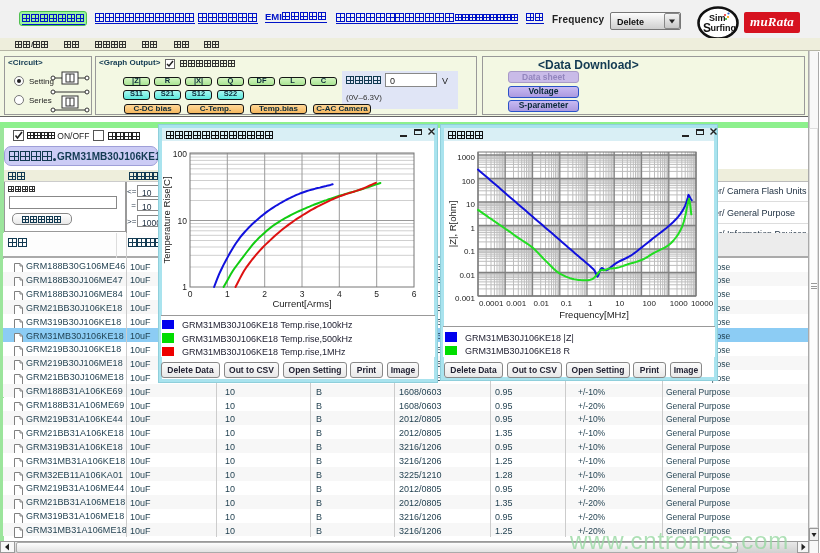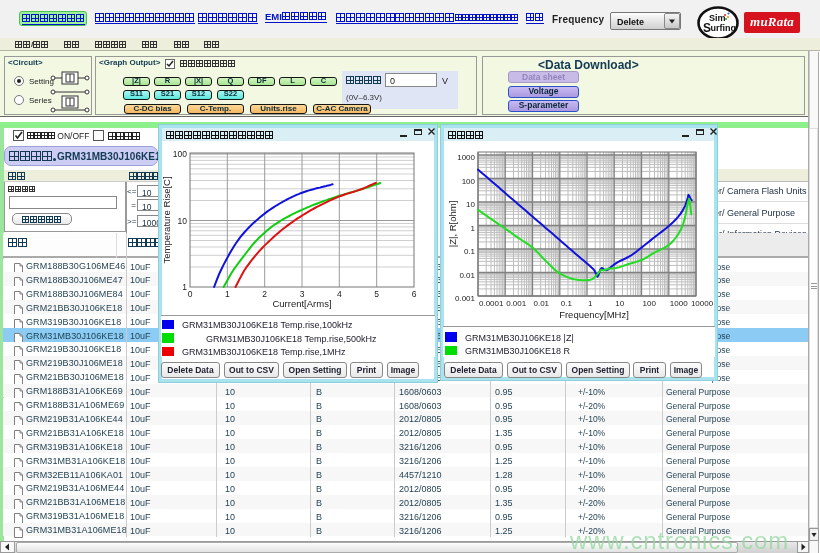--- a/index.html
+++ b/index.html
@@ -93,21 +93,21 @@
 <div style="position:absolute;left:217px;top:76.5px;width:27px;height:9.5px;background:linear-gradient(#d2f5c0,#a8e492);border:1.5px solid #151515;border-radius:3px;text-align:center;font-weight:bold;color:#0a2a3a;font-size:7.5px;line-height:6.5px;">Q</div>
 <div style="position:absolute;left:248px;top:76.5px;width:27px;height:9.5px;background:linear-gradient(#d2f5c0,#a8e492);border:1.5px solid #151515;border-radius:3px;text-align:center;font-weight:bold;color:#0a2a3a;font-size:7.5px;line-height:6.5px;">DF</div>
 <div style="position:absolute;left:279px;top:76.5px;width:27px;height:9.5px;background:linear-gradient(#d2f5c0,#a8e492);border:1.5px solid #151515;border-radius:3px;text-align:center;font-weight:bold;color:#0a2a3a;font-size:7.5px;line-height:6.5px;">L</div>
 <div style="position:absolute;left:310px;top:76.5px;width:27px;height:9.5px;background:linear-gradient(#d2f5c0,#a8e492);border:1.5px solid #151515;border-radius:3px;text-align:center;font-weight:bold;color:#0a2a3a;font-size:7.5px;line-height:6.5px;">C</div>
 <div style="position:absolute;left:123px;top:90px;width:27px;height:9.5px;background:linear-gradient(#a8f8f0,#5ae8dc);border:1.5px solid #151515;border-radius:3px;text-align:center;font-weight:bold;color:#0a2a3a;font-size:7.5px;line-height:6.5px;">S11</div>
 <div style="position:absolute;left:154px;top:90px;width:27px;height:9.5px;background:linear-gradient(#a8f8f0,#5ae8dc);border:1.5px solid #151515;border-radius:3px;text-align:center;font-weight:bold;color:#0a2a3a;font-size:7.5px;line-height:6.5px;">S21</div>
 <div style="position:absolute;left:185px;top:90px;width:27px;height:9.5px;background:linear-gradient(#a8f8f0,#5ae8dc);border:1.5px solid #151515;border-radius:3px;text-align:center;font-weight:bold;color:#0a2a3a;font-size:7.5px;line-height:6.5px;">S12</div>
 <div style="position:absolute;left:217px;top:90px;width:27px;height:9.5px;background:linear-gradient(#a8f8f0,#5ae8dc);border:1.5px solid #151515;border-radius:3px;text-align:center;font-weight:bold;color:#0a2a3a;font-size:7.5px;line-height:6.5px;">S22</div>
 <div style="position:absolute;left:124px;top:104px;width:57px;height:10px;background:linear-gradient(#ffd898,#f5b860);border:1.5px solid #151515;border-radius:3px;text-align:center;font-weight:bold;color:#0a2a3a;font-size:8px;line-height:7px;">C-DC bias</div>
 <div style="position:absolute;left:187px;top:104px;width:57px;height:10px;background:linear-gradient(#ffd898,#f5b860);border:1.5px solid #151515;border-radius:3px;text-align:center;font-weight:bold;color:#0a2a3a;font-size:8px;line-height:7px;">C-Temp.</div>
-<div style="position:absolute;left:250px;top:104px;width:57px;height:10px;background:linear-gradient(#ffd898,#f5b860);border:1.5px solid #151515;border-radius:3px;text-align:center;font-weight:bold;color:#0a2a3a;font-size:8px;line-height:7px;">Units.rise</div>
+<div style="position:absolute;left:250px;top:104px;width:57px;height:10px;background:linear-gradient(#ffd898,#f5b860);border:1.5px solid #151515;border-radius:3px;text-align:center;font-weight:bold;color:#0a2a3a;font-size:8px;line-height:7px;">Temp.bias</div>
 <div style="position:absolute;left:313px;top:104px;width:58px;height:10px;background:linear-gradient(#ffd898,#f5b860);border:1.5px solid #151515;border-radius:3px;text-align:center;font-weight:bold;color:#0a2a3a;font-size:8px;line-height:7px;">C-AC Camera</div>
 <div style="position:absolute;left:482px;top:56px;width:323px;height:59px;border:1px solid #999;"></div>
 <div style="position:absolute;left:506px;top:58px;font-size:12px;font-weight:bold;color:#123a52;letter-spacing:0px;margin-left:32px;">&lt;Data Download&gt;</div>
 <div style="position:absolute;left:508px;top:71px;width:71px;height:12px;background:#c9bbe8;border:1px solid #a89ac8;border-radius:3px;text-align:center;font-size:8.5px;font-weight:bold;color:#9285bd;line-height:10px;">Data sheet</div>
 <div style="position:absolute;left:508px;top:86px;width:71px;height:12px;background:linear-gradient(#c8baf2,#ab9ae0);border:1.5px solid #2a52c8;border-radius:3px;text-align:center;font-size:8.5px;font-weight:bold;color:#0a2a3a;line-height:9px;">Voltage</div>
 <div style="position:absolute;left:508px;top:100px;width:71px;height:12px;background:linear-gradient(#c8baf2,#ab9ae0);border:1.5px solid #2a52c8;border-radius:3px;text-align:center;font-size:8.5px;font-weight:bold;color:#0a2a3a;line-height:9px;">S-parameter</div>
 <div style="position:absolute;left:0px;top:117px;width:808px;height:436px;background:#fff;"></div>
 <div style="position:absolute;left:0px;top:122px;width:808px;height:6px;background:#8df08d;"></div>
 <div style="position:absolute;left:0px;top:128px;width:4px;height:413px;background:#9ce59c;"></div>
 <div style="position:absolute;left:13px;top:130px;width:11px;height:11px;background:#fff;border:1px solid #555;line-height:0;">
@@ -355,21 +355,21 @@
 <div style="position:absolute;left:666px;top:456.1px;font-size:8.5px;color:#1d3d4d;white-space:nowrap;">General Purpose</div>
 <div style="position:absolute;left:3px;top:467.0px;width:805px;height:13.9px;background:#f7f7f7;"></div>
 <div style="position:absolute;left:14px;top:468.5px;"><svg width="9" height="11" viewBox="0 0 9 11">
       <path d="M0.5 0.5 H6 L8.5 3 V10.5 H0.5 Z" fill="#fff" stroke="#808080"></path>
       <path d="M6 0.5 V3 H8.5" fill="none" stroke="#808080"></path>
     </svg></div>
 <div style="position:absolute;left:26px;top:469.5px;font-size:9px;color:#1d3d4d;white-space:nowrap;letter-spacing:0.1px;">GRM32EB11A106KA01</div>
 <div style="position:absolute;left:130px;top:470.0px;font-size:9px;color:#1d3d4d;">10uF</div>
 <div style="position:absolute;left:225px;top:470.0px;font-size:9px;color:#1d3d4d;">10</div>
 <div style="position:absolute;left:316px;top:470.0px;font-size:9px;color:#1d3d4d;">B</div>
-<div style="position:absolute;left:399px;top:470.0px;font-size:9px;color:#1d3d4d;">4457/1210</div>
+<div style="position:absolute;left:399px;top:470.0px;font-size:9px;color:#1d3d4d;">3225/1210</div>
 <div style="position:absolute;left:495px;top:470.0px;font-size:9px;color:#1d3d4d;">1.28</div>
 <div style="position:absolute;left:578px;top:470.0px;font-size:8.5px;color:#1d3d4d;">+/-10%</div>
 <div style="position:absolute;left:666px;top:470.0px;font-size:8.5px;color:#1d3d4d;white-space:nowrap;">General Purpose</div>
 <div style="position:absolute;left:3px;top:480.9px;width:805px;height:13.9px;background:#ffffff;"></div>
 <div style="position:absolute;left:14px;top:482.4px;"><svg width="9" height="11" viewBox="0 0 9 11">
       <path d="M0.5 0.5 H6 L8.5 3 V10.5 H0.5 Z" fill="#fff" stroke="#808080"></path>
       <path d="M6 0.5 V3 H8.5" fill="none" stroke="#808080"></path>
     </svg></div>
 <div style="position:absolute;left:26px;top:483.4px;font-size:9px;color:#1d3d4d;white-space:nowrap;letter-spacing:0.1px;">GRM219B31A106ME44</div>
 <div style="position:absolute;left:130px;top:483.9px;font-size:9px;color:#1d3d4d;">10uF</div>
@@ -498,21 +498,21 @@
     <text x="339.3" y="297" font-size="8.5" text-anchor="middle" fill="#222" font-family="Liberation Sans">4</text>
     <text x="376.7" y="297" font-size="8.5" text-anchor="middle" fill="#222" font-family="Liberation Sans">5</text>
     <text x="414.0" y="297" font-size="8.5" text-anchor="middle" fill="#222" font-family="Liberation Sans">6</text>
     <text x="302.0" y="306.5" font-size="9.5" text-anchor="middle" fill="#222" font-family="Liberation Sans">Current[Arms]</text>
     <text x="170" y="220.0" font-size="9.5" text-anchor="middle" fill="#222" font-family="Liberation Sans" transform="rotate(-90 170 220.0)">Temperature Rise[C]</text>
   </svg>
 <div style="position:absolute;left:161px;top:315px;width:274px;height:42px;background:#fff;border-top:1px solid #999;"></div>
 <div style="position:absolute;left:162px;top:319.5px;width:12px;height:9.5px;background:#0000ee;"></div>
 <div style="position:absolute;left:182px;top:320.0px;font-size:9px;color:#223;white-space:nowrap;">GRM31MB30J106KE18 Temp.rise,100kHz</div>
 <div style="position:absolute;left:162px;top:333.1px;width:12px;height:9.5px;background:#00dd00;"></div>
-<div style="position:absolute;left:182px;top:333.6px;font-size:9px;color:#223;white-space:nowrap;margin-left:24px;">GRM31MB30J106KE18 Temp.rise,500kHz</div>
+<div style="position:absolute;left:182px;top:333.6px;font-size:9px;color:#223;white-space:nowrap;">GRM31MB30J106KE18 Temp.rise,500kHz</div>
 <div style="position:absolute;left:162px;top:346.7px;width:12px;height:9.5px;background:#ee0000;"></div>
 <div style="position:absolute;left:182px;top:347.2px;font-size:9px;color:#223;white-space:nowrap;">GRM31MB30J106KE18 Temp.rise,1MHz</div>
 <div style="position:absolute;left:161px;top:362px;width:59px;height:16px;background:linear-gradient(#fcfcfc,#e8e8e8);border:1px solid #888;border-radius:3px;text-align:center;font-weight:bold;color:#223;font-size:8.5px;line-height:14px;">Delete Data</div>
 <div style="position:absolute;left:224px;top:362px;width:55px;height:16px;background:linear-gradient(#fcfcfc,#e8e8e8);border:1px solid #888;border-radius:3px;text-align:center;font-weight:bold;color:#223;font-size:8.5px;line-height:14px;">Out to CSV</div>
 <div style="position:absolute;left:283px;top:362px;width:64px;height:16px;background:linear-gradient(#fcfcfc,#e8e8e8);border:1px solid #888;border-radius:3px;text-align:center;font-weight:bold;color:#223;font-size:8.5px;line-height:14px;">Open Setting</div>
 <div style="position:absolute;left:350px;top:362px;width:33px;height:16px;background:linear-gradient(#fcfcfc,#e8e8e8);border:1px solid #888;border-radius:3px;text-align:center;font-weight:bold;color:#223;font-size:8.5px;line-height:14px;">Print</div>
 <div style="position:absolute;left:387px;top:362px;width:32px;height:16px;background:linear-gradient(#fcfcfc,#e8e8e8);border:1px solid #888;border-radius:3px;text-align:center;font-weight:bold;color:#223;font-size:8.5px;line-height:14px;">Image</div>
 <div style="position:absolute;left:441px;top:125px;width:276px;height:255px;background:#fff;border:3px solid #a9e3ee;box-shadow:0 0 0 1px #8fcfdb;"></div>
 <div style="position:absolute;left:444px;top:128px;width:270px;height:13px;background:#d9eff5;"></div>
 <div style="position:absolute;left:448px;top:131px;color:#111;line-height:8px;"><i class="g" style="width:8px;height:8px;margin-right:1px;border-width:1px"></i><i class="g" style="width:8px;height:8px;margin-right:1px;border-width:1px"></i><i class="g" style="width:8px;height:8px;margin-right:1px;border-width:1px"></i><i class="g" style="width:8px;height:8px;margin-right:1px;border-width:1px"></i></div>

